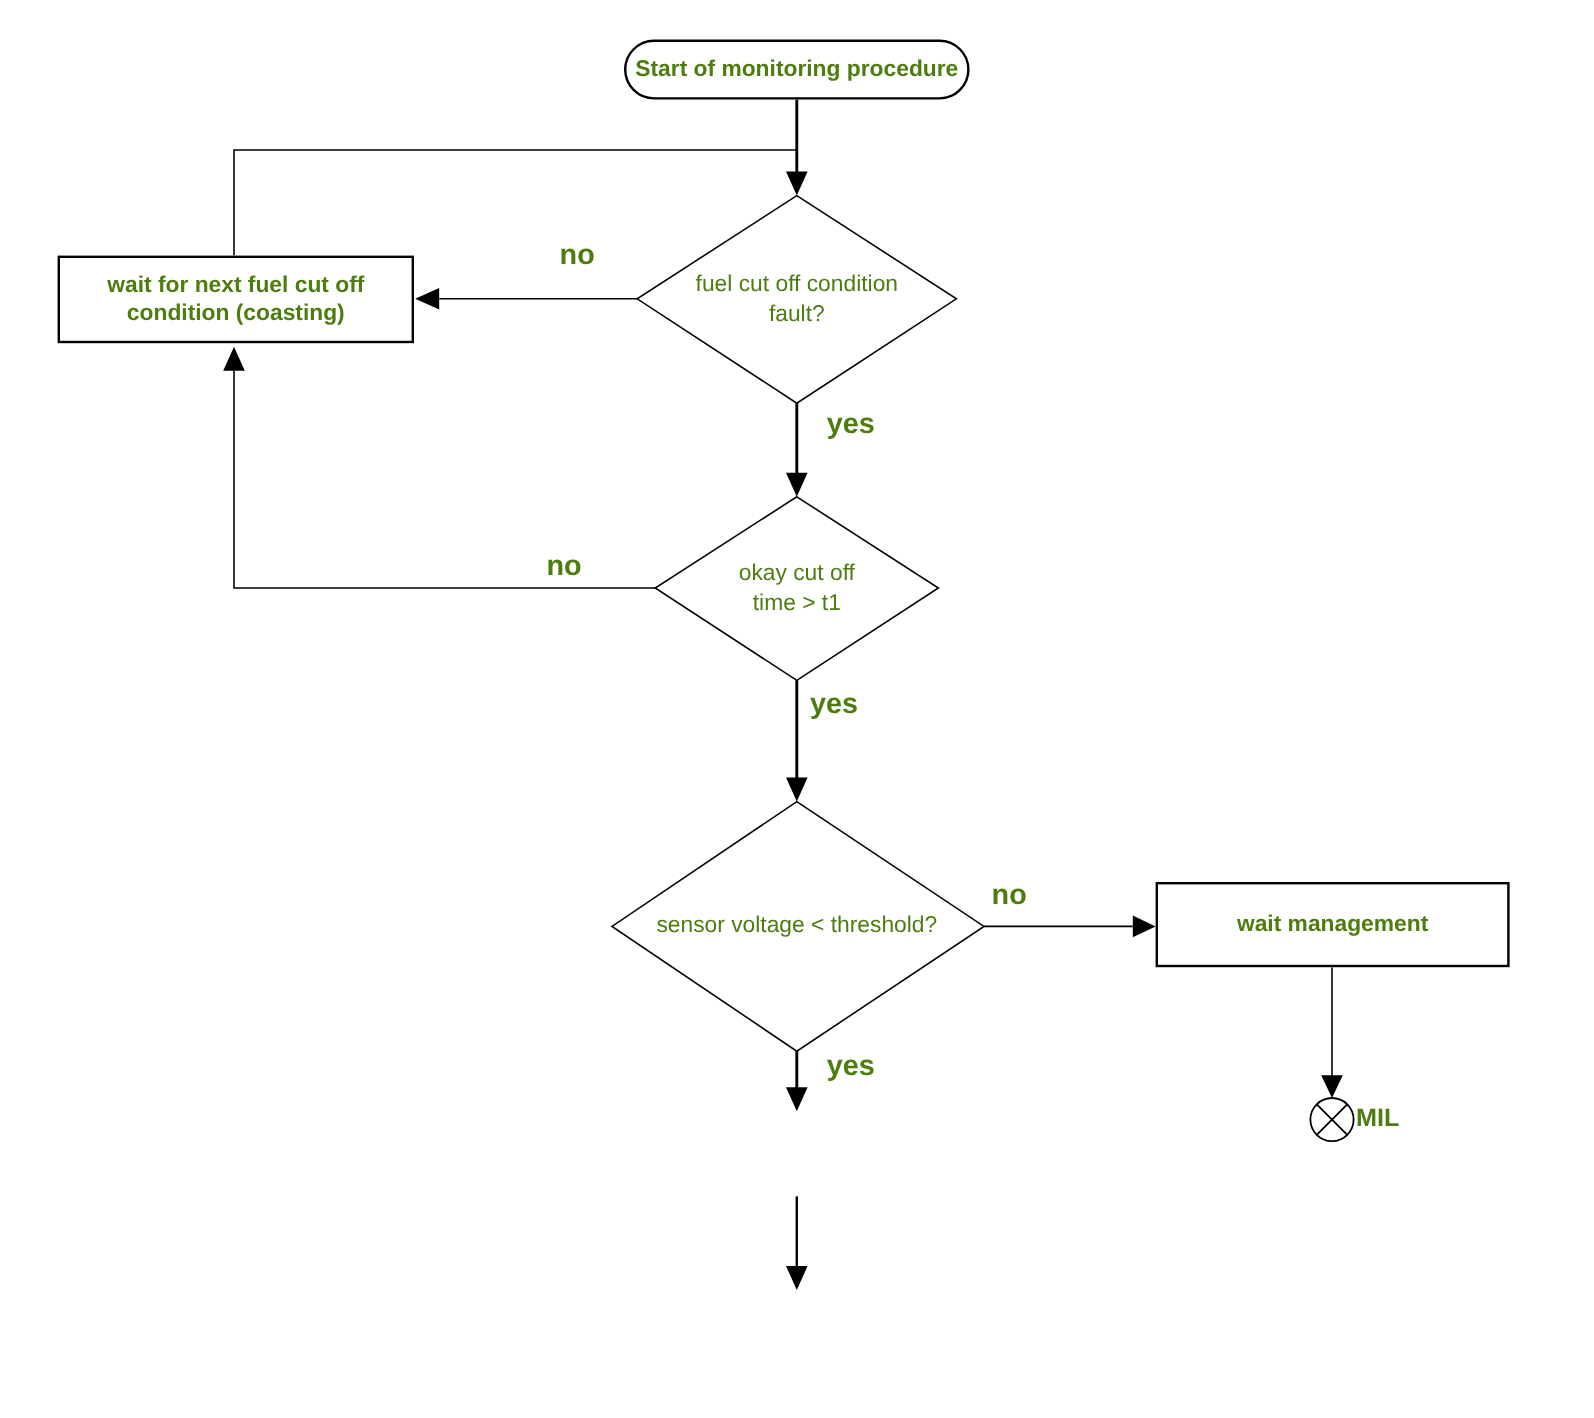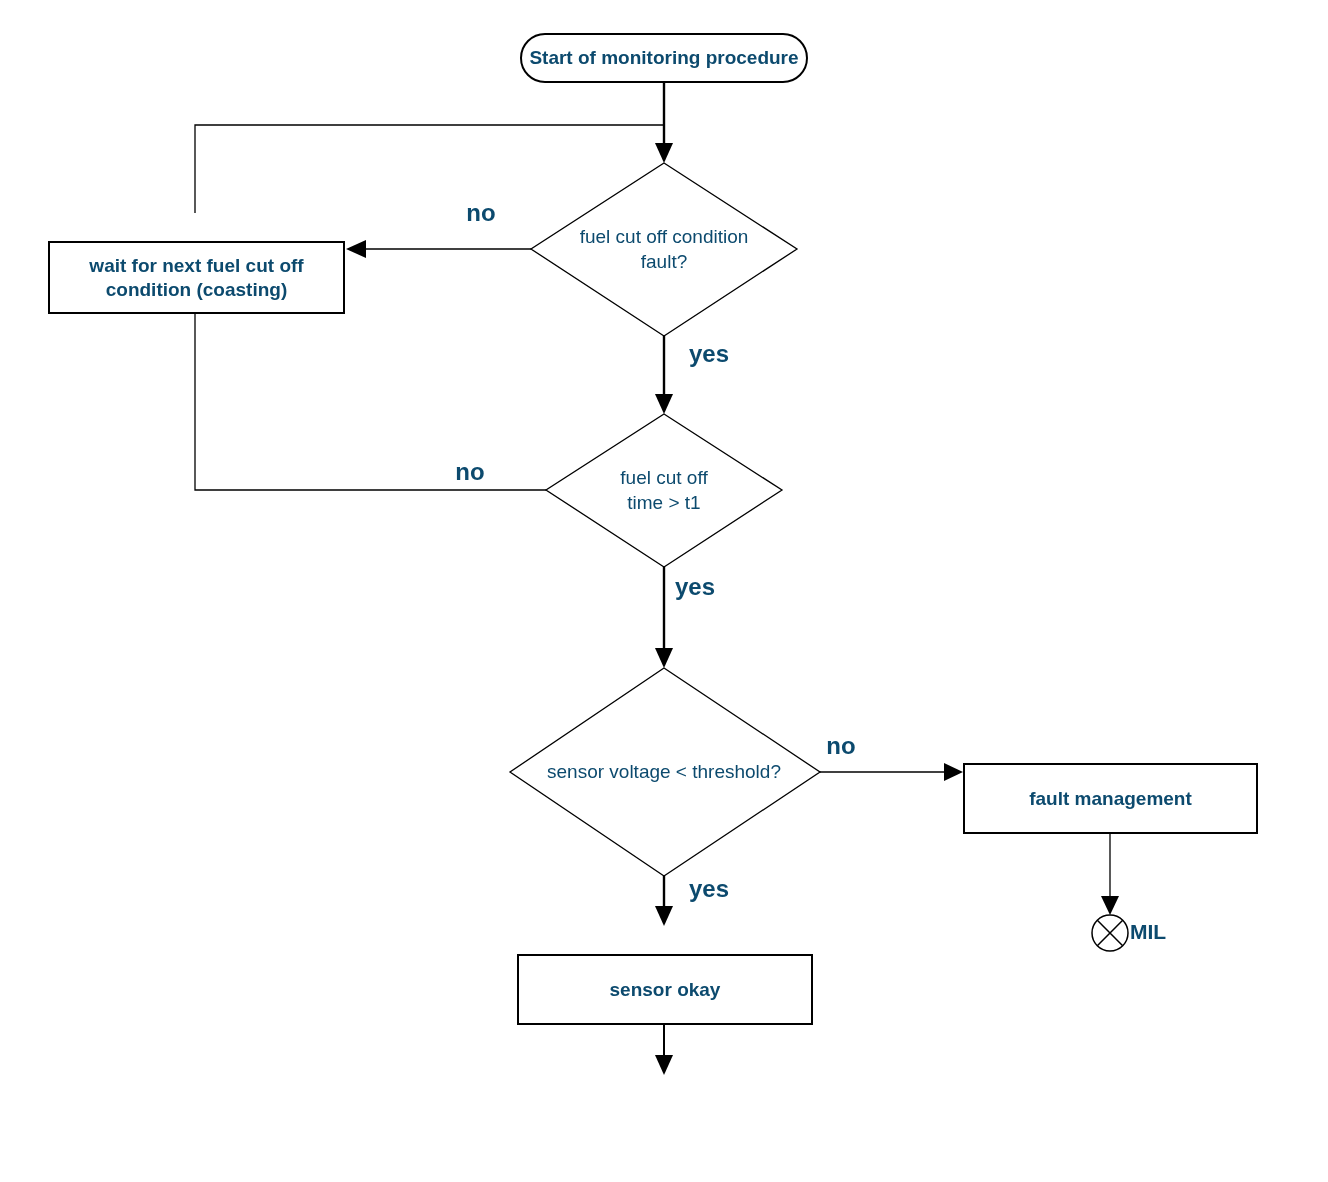--- a/index.html
+++ b/index.html
@@ -2,37 +2,37 @@
 <html><head>
 <meta charset="utf-8">
 <style>
   html, body { margin: 0; padding: 0; background: #ffffff; }
   #canvas {
     position: relative;
     width: 1328px;
     height: 1182px;
     background: #ffffff;
     font-family: "Liberation Sans", sans-serif;
-    color: #0c4a6e;
+    color: #4d7c0f;
     overflow: hidden;
   }
   #wires { position: absolute; left: 0; top: 0; width: 1328px; height: 1182px; }
   .node {
     position: absolute;
     box-sizing: border-box;
     display: flex;
     align-items: center;
     justify-content: center;
     text-align: center;
     font-size: 19px;
     font-weight: bold;
     line-height: 1.25;
     background: #ffffff;
   }
-  .box { border: 2px solid #000000; margin-top: 28px; }
+  .box { border: 2px solid #000000; }
   .terminator { border: 2px solid #000000; border-radius: 26px; white-space: nowrap; }
   .diamond-label {
     position: absolute;
     transform: translate(-50%, -50%);
     text-align: center;
     font-size: 19px;
     font-weight: normal;
     line-height: 1.3;
     white-space: nowrap;
   }
@@ -109,35 +109,32 @@
   </div>
 
   <div class="node box" style="left:48px; top:213px; width:297px; height:73px;">
     <span>
       <span>wait for next fuel cut off</span><br>
       <span>condition (coasting)</span>
     </span>
   </div>
 
   <div class="node box" style="left:963px; top:735px; width:295px; height:71px;">
-    <span>fault management</span>
+    <span>wait management</span>
   </div>
 
-  <div class="node box" style="left:517px; top:926px; width:296px; height:71px;">
-    <span>sensor okay</span>
-  </div>
 
 
   <div class="diamond-label" style="left:664px; top:250px;">
     <span>fuel cut off condition</span><br>
     <span>fault?</span>
   </div>
 
   <div class="diamond-label" style="left:664px; top:491px;">
-    <span>fuel cut off</span><br>
+    <span>okay cut off</span><br>
     <span>time &gt; t1</span>
   </div>
 
   <div class="diamond-label" style="left:664px; top:772px;">sensor voltage &lt; threshold?</div>
 
   <div class="edge-label" style="left:481px; top:213px;">no</div>
   <div class="edge-label" style="left:709px; top:354px;">yes</div>
   <div class="edge-label" style="left:470px; top:472px;">no</div>
   <div class="edge-label" style="left:695px; top:587px;">yes</div>
   <div class="edge-label" style="left:841px; top:746px;">no</div>

